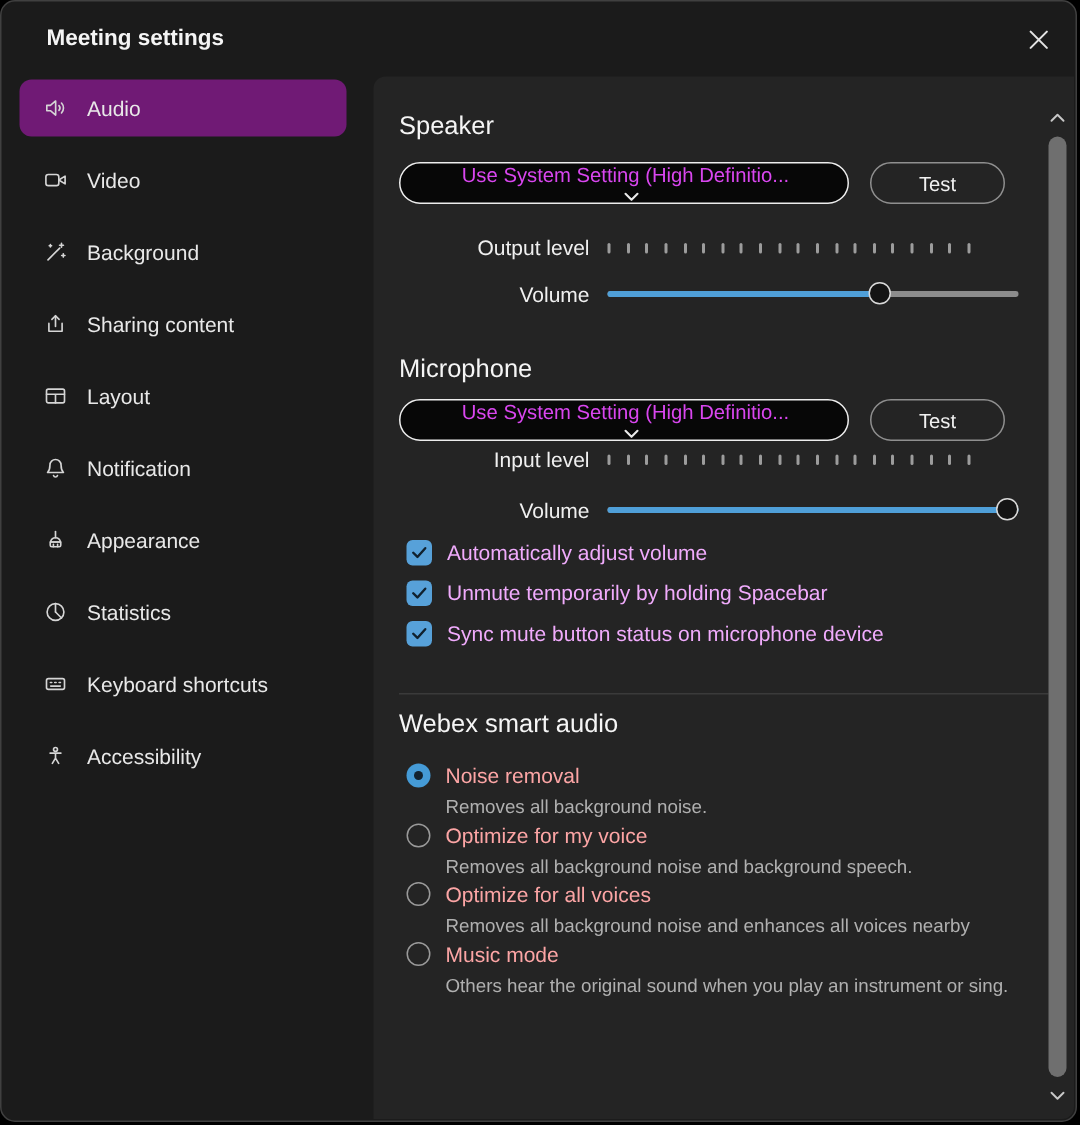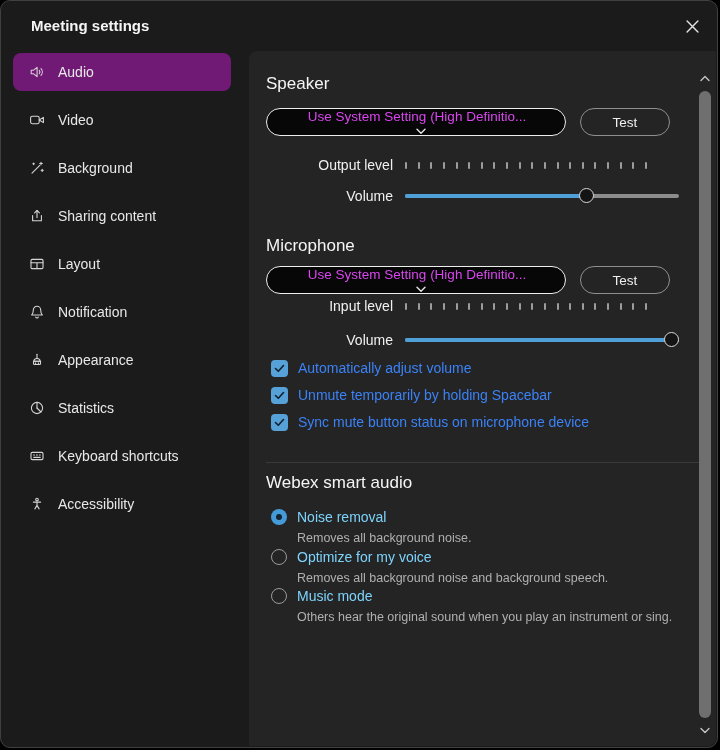--- a/index.html
+++ b/index.html
@@ -69,33 +69,33 @@
   .slider .thumb {
     position:absolute; top:0; width:15px; height:15px; border-radius:50%;
     background:#141414; border:1.5px solid #d9d9d9; box-sizing:border-box;
   }
   .checkbox-group { margin-top:10px; }
   .check-row { display:flex; align-items:center; height:20px; margin-bottom:7px; margin-left:5px; cursor:pointer; }
   .checkbox {
     width:17px; height:17px; border-radius:4px; background:#57a1d9; flex:none;
     display:flex; align-items:center; justify-content:center; color:#10212e;
   }
-  .check-label { margin-left:10px; font-size:14px; color:#3b82f6; }
+  .check-label { margin-left:10px; font-size:14px; color:#f0abfc; }
   .divider { height:1px; background:#3a3a3a; margin-top:30px; margin-right:-15px; }
   .radio-group { margin-top:13px; }
   .radio-row { display:flex; align-items:center; height:20px; margin-top:7px; margin-left:5px; cursor:pointer; }
   .radio-row:first-child { margin-top:0; }
   .radio { width:16px; height:16px; border-radius:50%; box-sizing:border-box; flex:none; position:relative; }
   .radio.sel { background:#459bd7; }
   .radio.sel::after {
     content:""; position:absolute; left:5px; top:5px; width:6px; height:6px;
     border-radius:50%; background:#132330;
   }
   .radio.unsel { border:1.5px solid #9a9a9a; background:transparent; }
-  .radio-label { margin-left:10px; font-size:14px; color:#7dd3fc; }
+  .radio-label { margin-left:10px; font-size:14px; color:#fca5a5; }
   .radio-desc {
     margin-left:31px; margin-top:3px; font-size:12.5px; color:#b0b0b0;
     line-height:1.32; max-width:378px;
   }
   
   .scrollbar { position:absolute; top:6px; bottom:4px; right:4px; width:14px; }
   .sb-up, .sb-down { position:absolute; left:2px; width:10px; height:8px; color:#c7c7c7; display:flex; cursor:pointer; }
   .sb-up { top:18px; } .sb-down { bottom:8px; }
   .sb-thumb { position:absolute; top:34px; bottom:24px; left:1px; width:12px; background:#6f6f6f; border-radius:6px; cursor:pointer; }
 </style>
@@ -354,20 +354,27 @@
           <div>
     <div class="radio-row">
       <span class="radio unsel"></span>
       <span class="radio-label">Optimize for my voice</span>
     </div>
     <div class="radio-desc">Removes all background noise and background speech.</div>
   </div>
           <div>
     <div class="radio-row">
       <span class="radio unsel"></span>
+      <span class="radio-label">Optimize for all voices</span>
+    </div>
+    <div class="radio-desc">Removes all background noise and enhances all voices nearby</div>
+  </div>
+          <div>
+    <div class="radio-row">
+      <span class="radio unsel"></span>
       <span class="radio-label">Music mode</span>
     </div>
     <div class="radio-desc">Others hear the original sound when you play an instrument or sing.</div>
   </div>
         </div>
 
     </div>
 
     <div class="scrollbar">
       <span class="sb-up">

